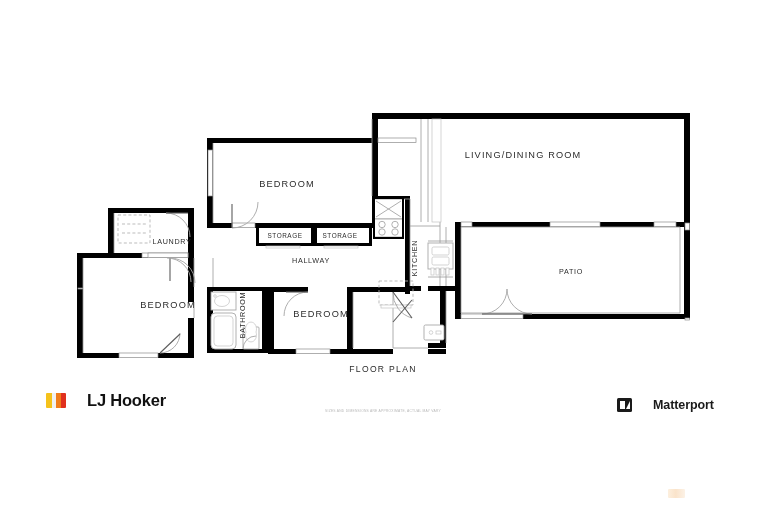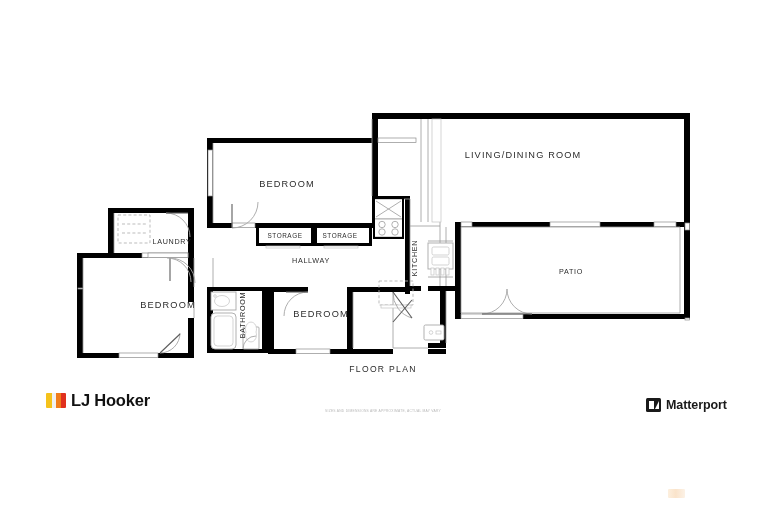--- a/index.html
+++ b/index.html
@@ -67,24 +67,24 @@
   .dashbox { stroke: #b0b0b0; stroke-width: 0.85; fill: none; stroke-dasharray: 3 2.2; }
   .doorarc { stroke: #a5a5a5; stroke-width: 0.9; fill: none; }
   .doorleaf { stroke: #5c5c5c; stroke-width: 1.1; fill: none; }
   .windowbar { fill: #ffffff; stroke: #8c8c8c; stroke-width: 0.7; }
 
   
   .footer-brand {
     position: absolute;
     display: flex;
     align-items: center;
-    gap: 5px;
+    gap: 21px;
   }
   #lj-hooker-brand { left: 46px; top: 392px; }
-  #matterport-brand { left: 617px; top: 398px; margin-left: 29px; }
+  #matterport-brand { left: 617px; top: 398px; }
 
   .lj-mark {
     width: 20px;
     height: 15px;
     display: flex;
     border-radius: 1px;
     overflow: hidden;
   }
   .lj-mark i { display: block; height: 100%; }
   .lj-bar-1 { width: 28%; background: #f5c21b; }

